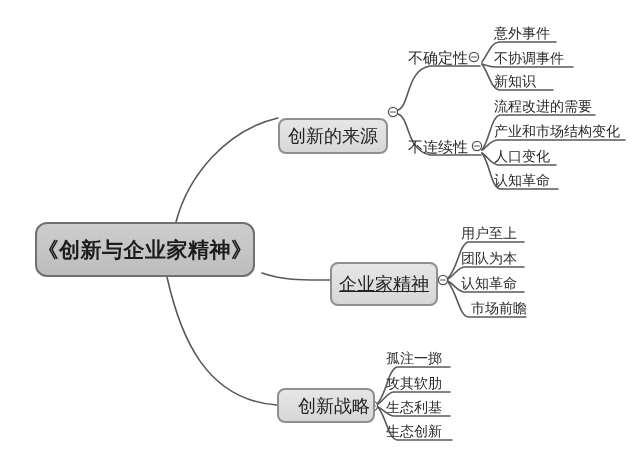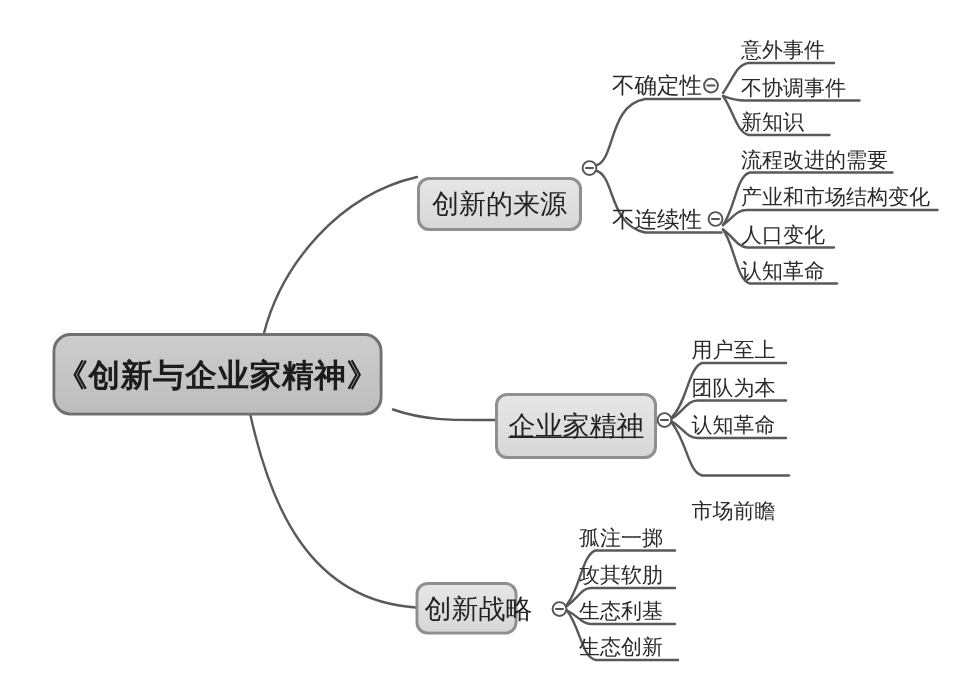--- a/index.html
+++ b/index.html
@@ -19,21 +19,21 @@
     border:2px solid #707070;border-radius:12px;
     font-size:21px;font-weight:bold;letter-spacing:.5px;color:#1c1c1c;
   }
   .branch-node{
     background:linear-gradient(#e6e6e6,#d7d7d7);
     border:2px solid #8f8f8f;border-radius:8px;
     font-size:18px;color:#222222;
   }
   .branch-1{left:278px;top:94px;width:110px;height:36px;margin-top:24px;}
   .branch-2{left:330px;top:262px;width:108px;height:44px;text-decoration:underline;}
-  .branch-3{left:277px;top:388px;width:68px;height:35px;padding-left:16px;}
+  .branch-3{left:277px;top:388px;width:98px;height:35px;padding-left:16px;}
   .label{
     position:absolute;z-index:2;color:#2a2a2a;white-space:nowrap;line-height:1.2;
   }
   .sub{font-size:15px;}
   .leaf{font-size:14px;}
   path.link{fill:none;stroke:#595959;stroke-width:1.6;stroke-linecap:round;}
   circle.toggle{fill:#ffffff;stroke:#555555;stroke-width:1.3;}
   line.toggle-minus{stroke:#555555;stroke-width:1.2;stroke-linecap:round;}
 </style>
 </head>
@@ -105,20 +105,20 @@
   <div class="label leaf" style="left:494px;top:73px;">新知识</div>
 
   <div class="label leaf" style="left:494px;top:123px;">产业和市场结构变化</div>
   <div class="label leaf" style="left:494px;top:98px;">流程改进的需要</div>
   <div class="label leaf" style="left:494px;top:148px;">人口变化</div>
   <div class="label leaf" style="left:494px;top:172px;">认知革命</div>
 
   <div class="label leaf" style="left:461px;top:225px;">用户至上</div>
   <div class="label leaf" style="left:461px;top:250px;">团队为本</div>
   <div class="label leaf" style="left:461px;top:275px;">认知革命</div>
-  <div class="label leaf" style="left:461px;top:300px;margin-top:32px;">市场前瞻</div>
+  <div class="label leaf" style="left:471px;top:300px;">市场前瞻</div>
 
   <div class="label leaf" style="left:386px;top:350px;">孤注一掷</div>
   <div class="label leaf" style="left:386px;top:375px;">攻其软肋</div>
   <div class="label leaf" style="left:386px;top:399px;">生态利基</div>
   <div class="label leaf" style="left:386px;top:423px;">生态创新</div>
 
 </div>
 
 </body></html>

